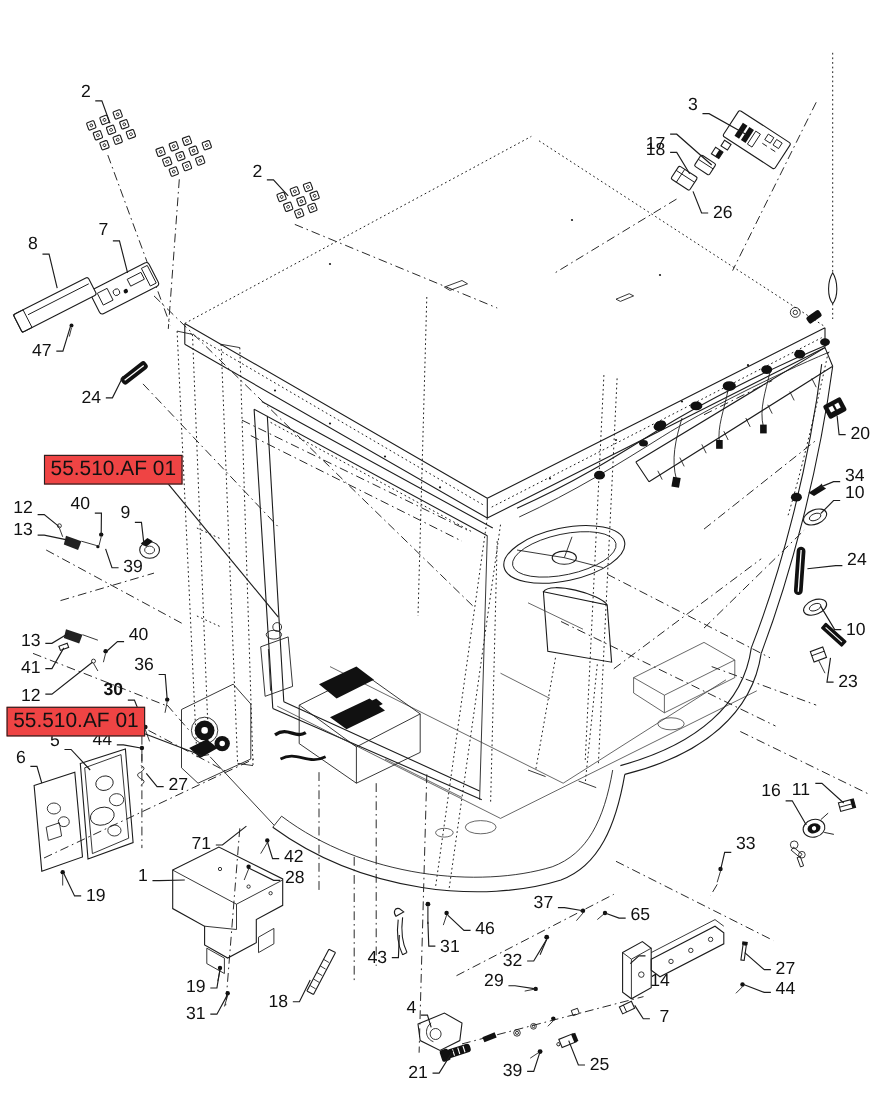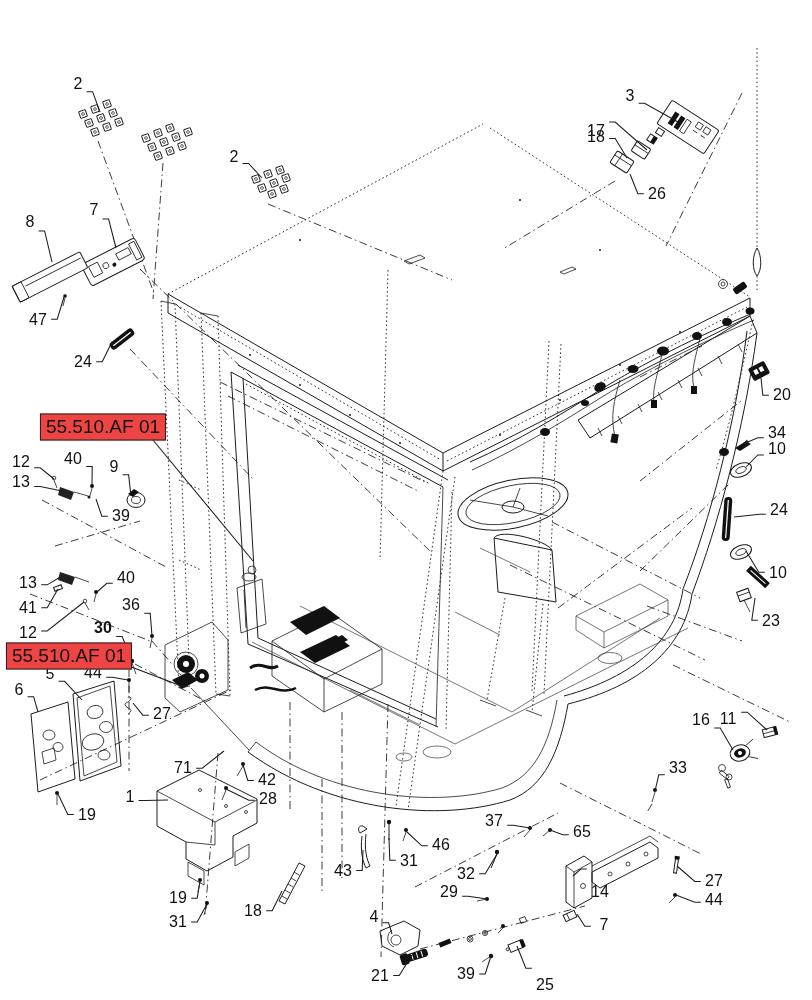--- a/index.html
+++ b/index.html
@@ -553,21 +553,21 @@
       <span class="co" style="left: 441px; top: 845px;">46</span>
       <span class="co" style="left: 374px; top: 917px;">4</span>
       <span class="co" style="left: 380px; top: 976px;">21</span>
       <span class="co" style="left: 494px; top: 821px;">37</span>
       <span class="co" style="left: 582px; top: 832px;">65</span>
       <span class="co" style="left: 466px; top: 874px;">32</span>
       <span class="co" style="left: 449px; top: 892px;">29</span>
       <span class="co" style="left: 600px; top: 864px; margin-top: 28px;">14</span>
       <span class="co" style="left: 604px; top: 925px;">7</span>
       <span class="co" style="left: 466px; top: 974px;">39</span>
-      <span class="co" style="left: 545px; top: 969px; margin-top: 16px;">25</span>
+      <span class="co" style="left: 545px; top: 969px;">25</span>
       <span class="co" style="left: 678px; top: 768px;">33</span>
       <span class="co" style="left: 701px; top: 720px;">16</span>
       <span class="co" style="left: 728px; top: 705px; margin-top: 14px;">11</span>
       <span class="co" style="left: 714px; top: 881px;">27</span>
       <span class="co" style="left: 714px; top: 900px;">44</span>
       <span class="co" style="left: 782px; top: 395px;">20</span>
       <span class="co" style="left: 777px; top: 433px;">34</span>
       <span class="co" style="left: 777px; top: 449px;">10</span>
       <span class="co" style="left: 779px; top: 510px;">24</span>
       <span class="co" style="left: 778px; top: 573px;">10</span>

